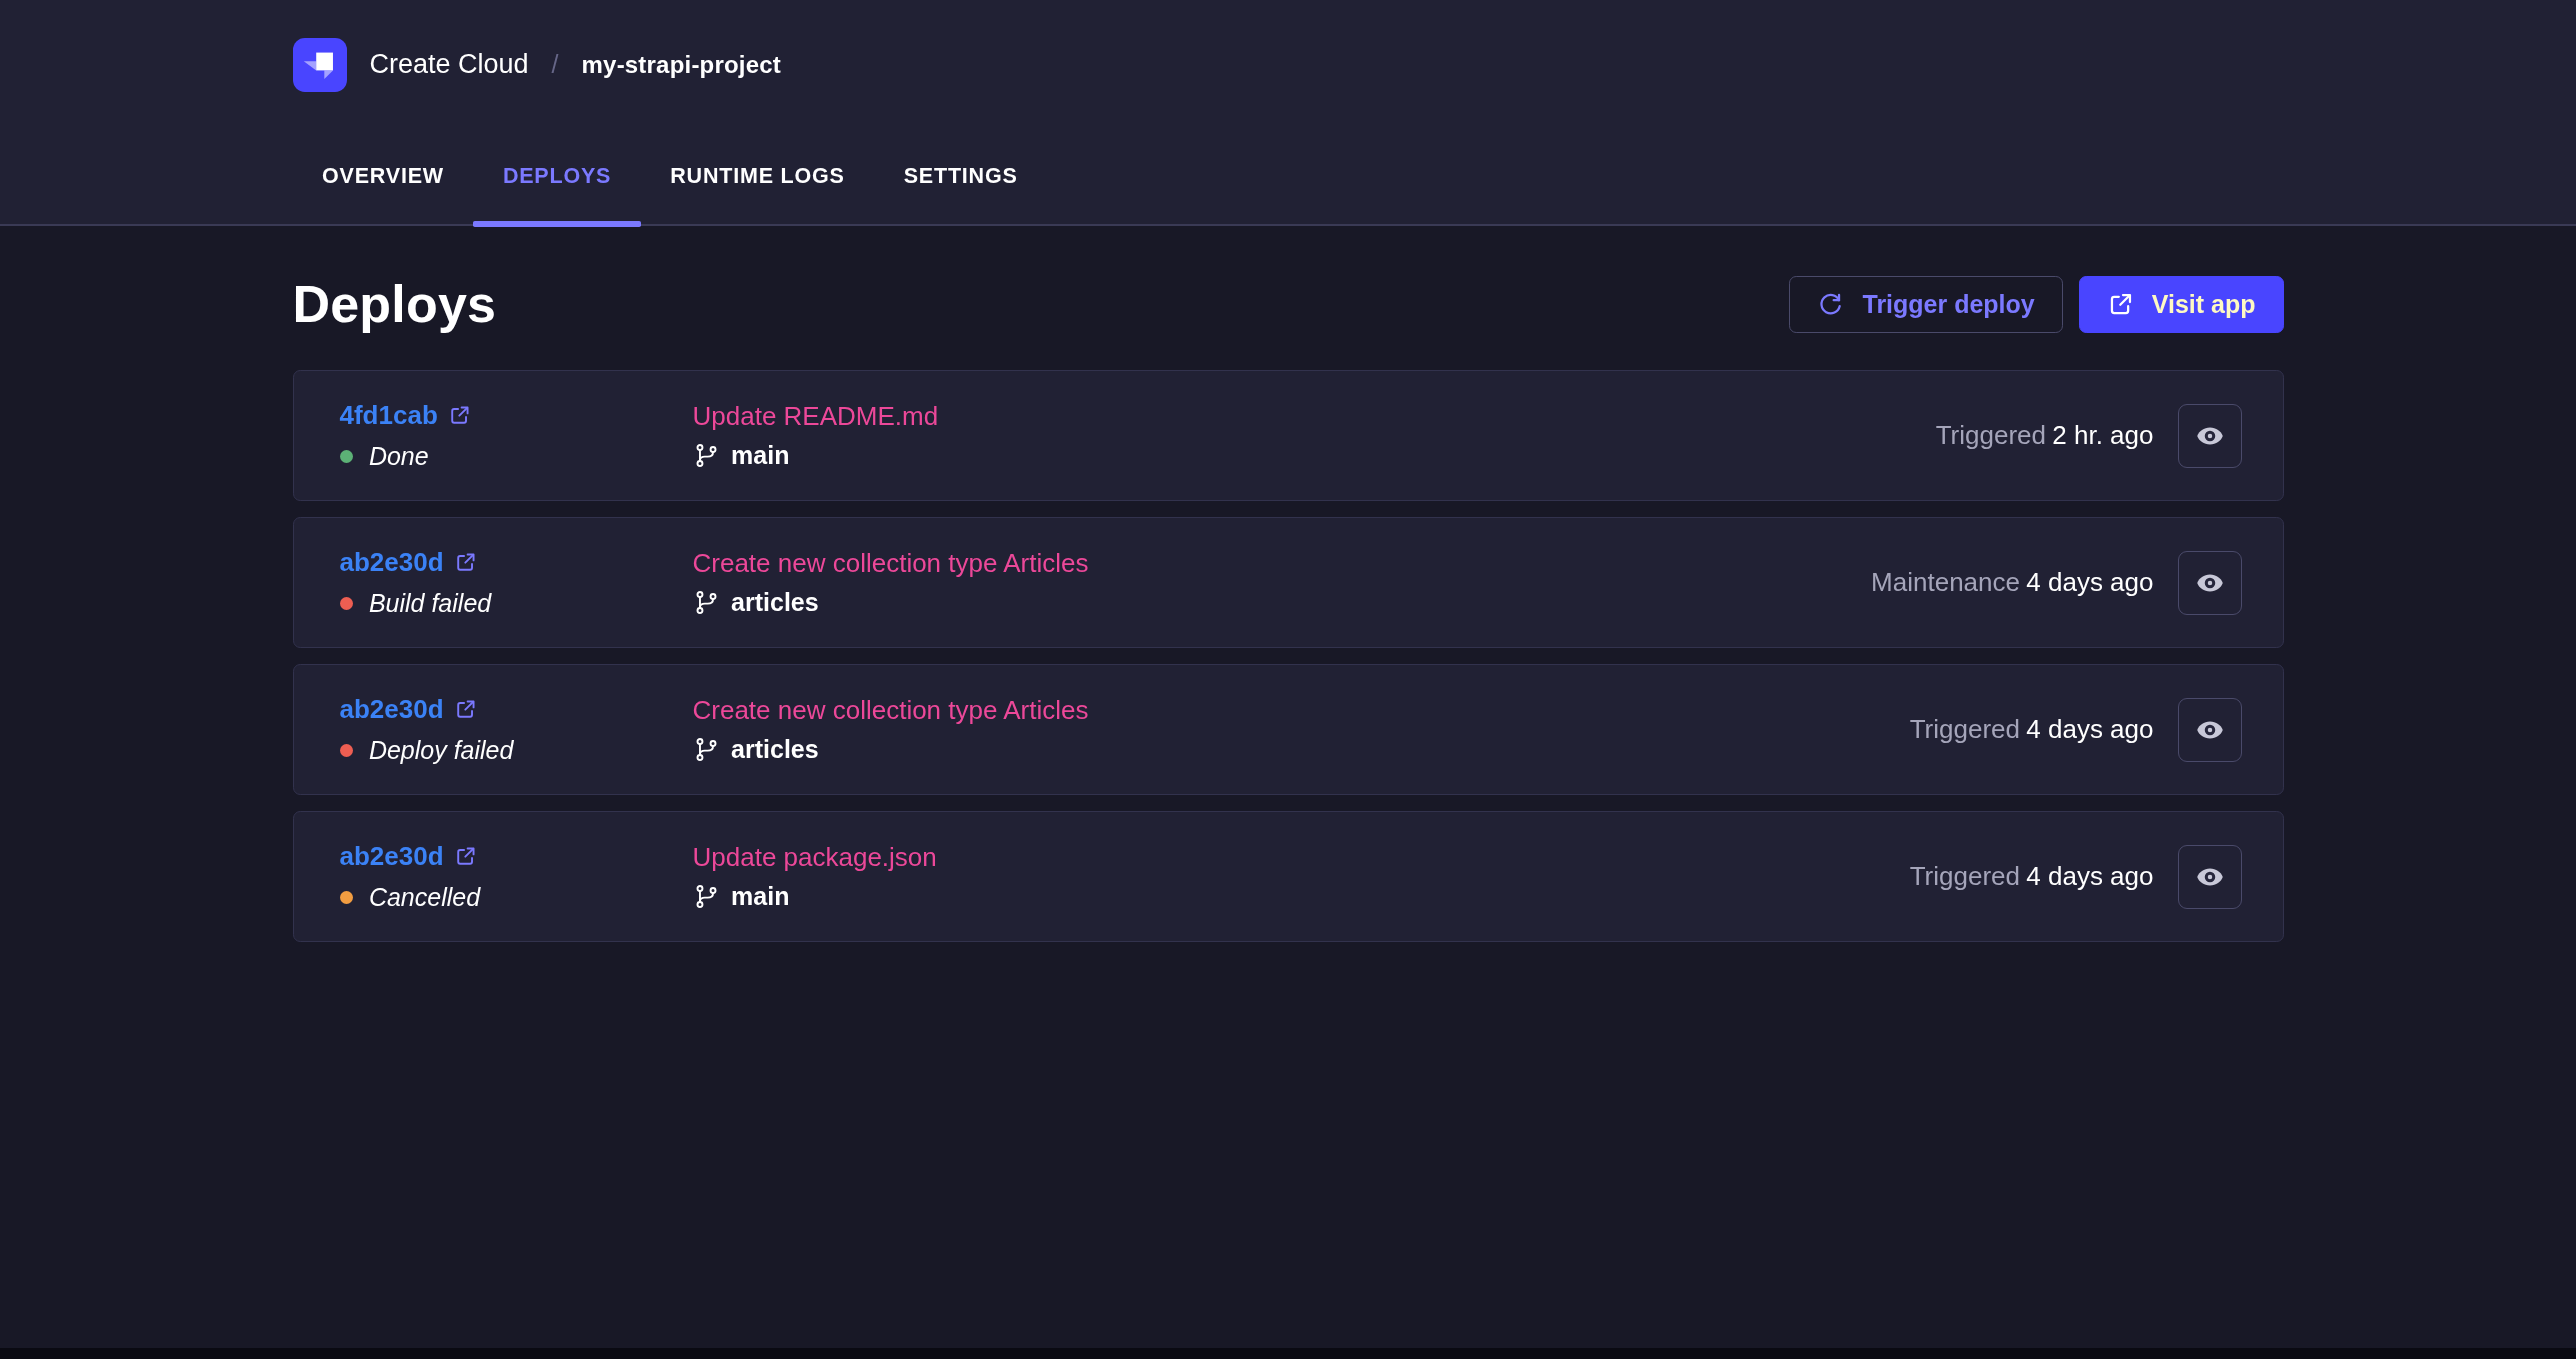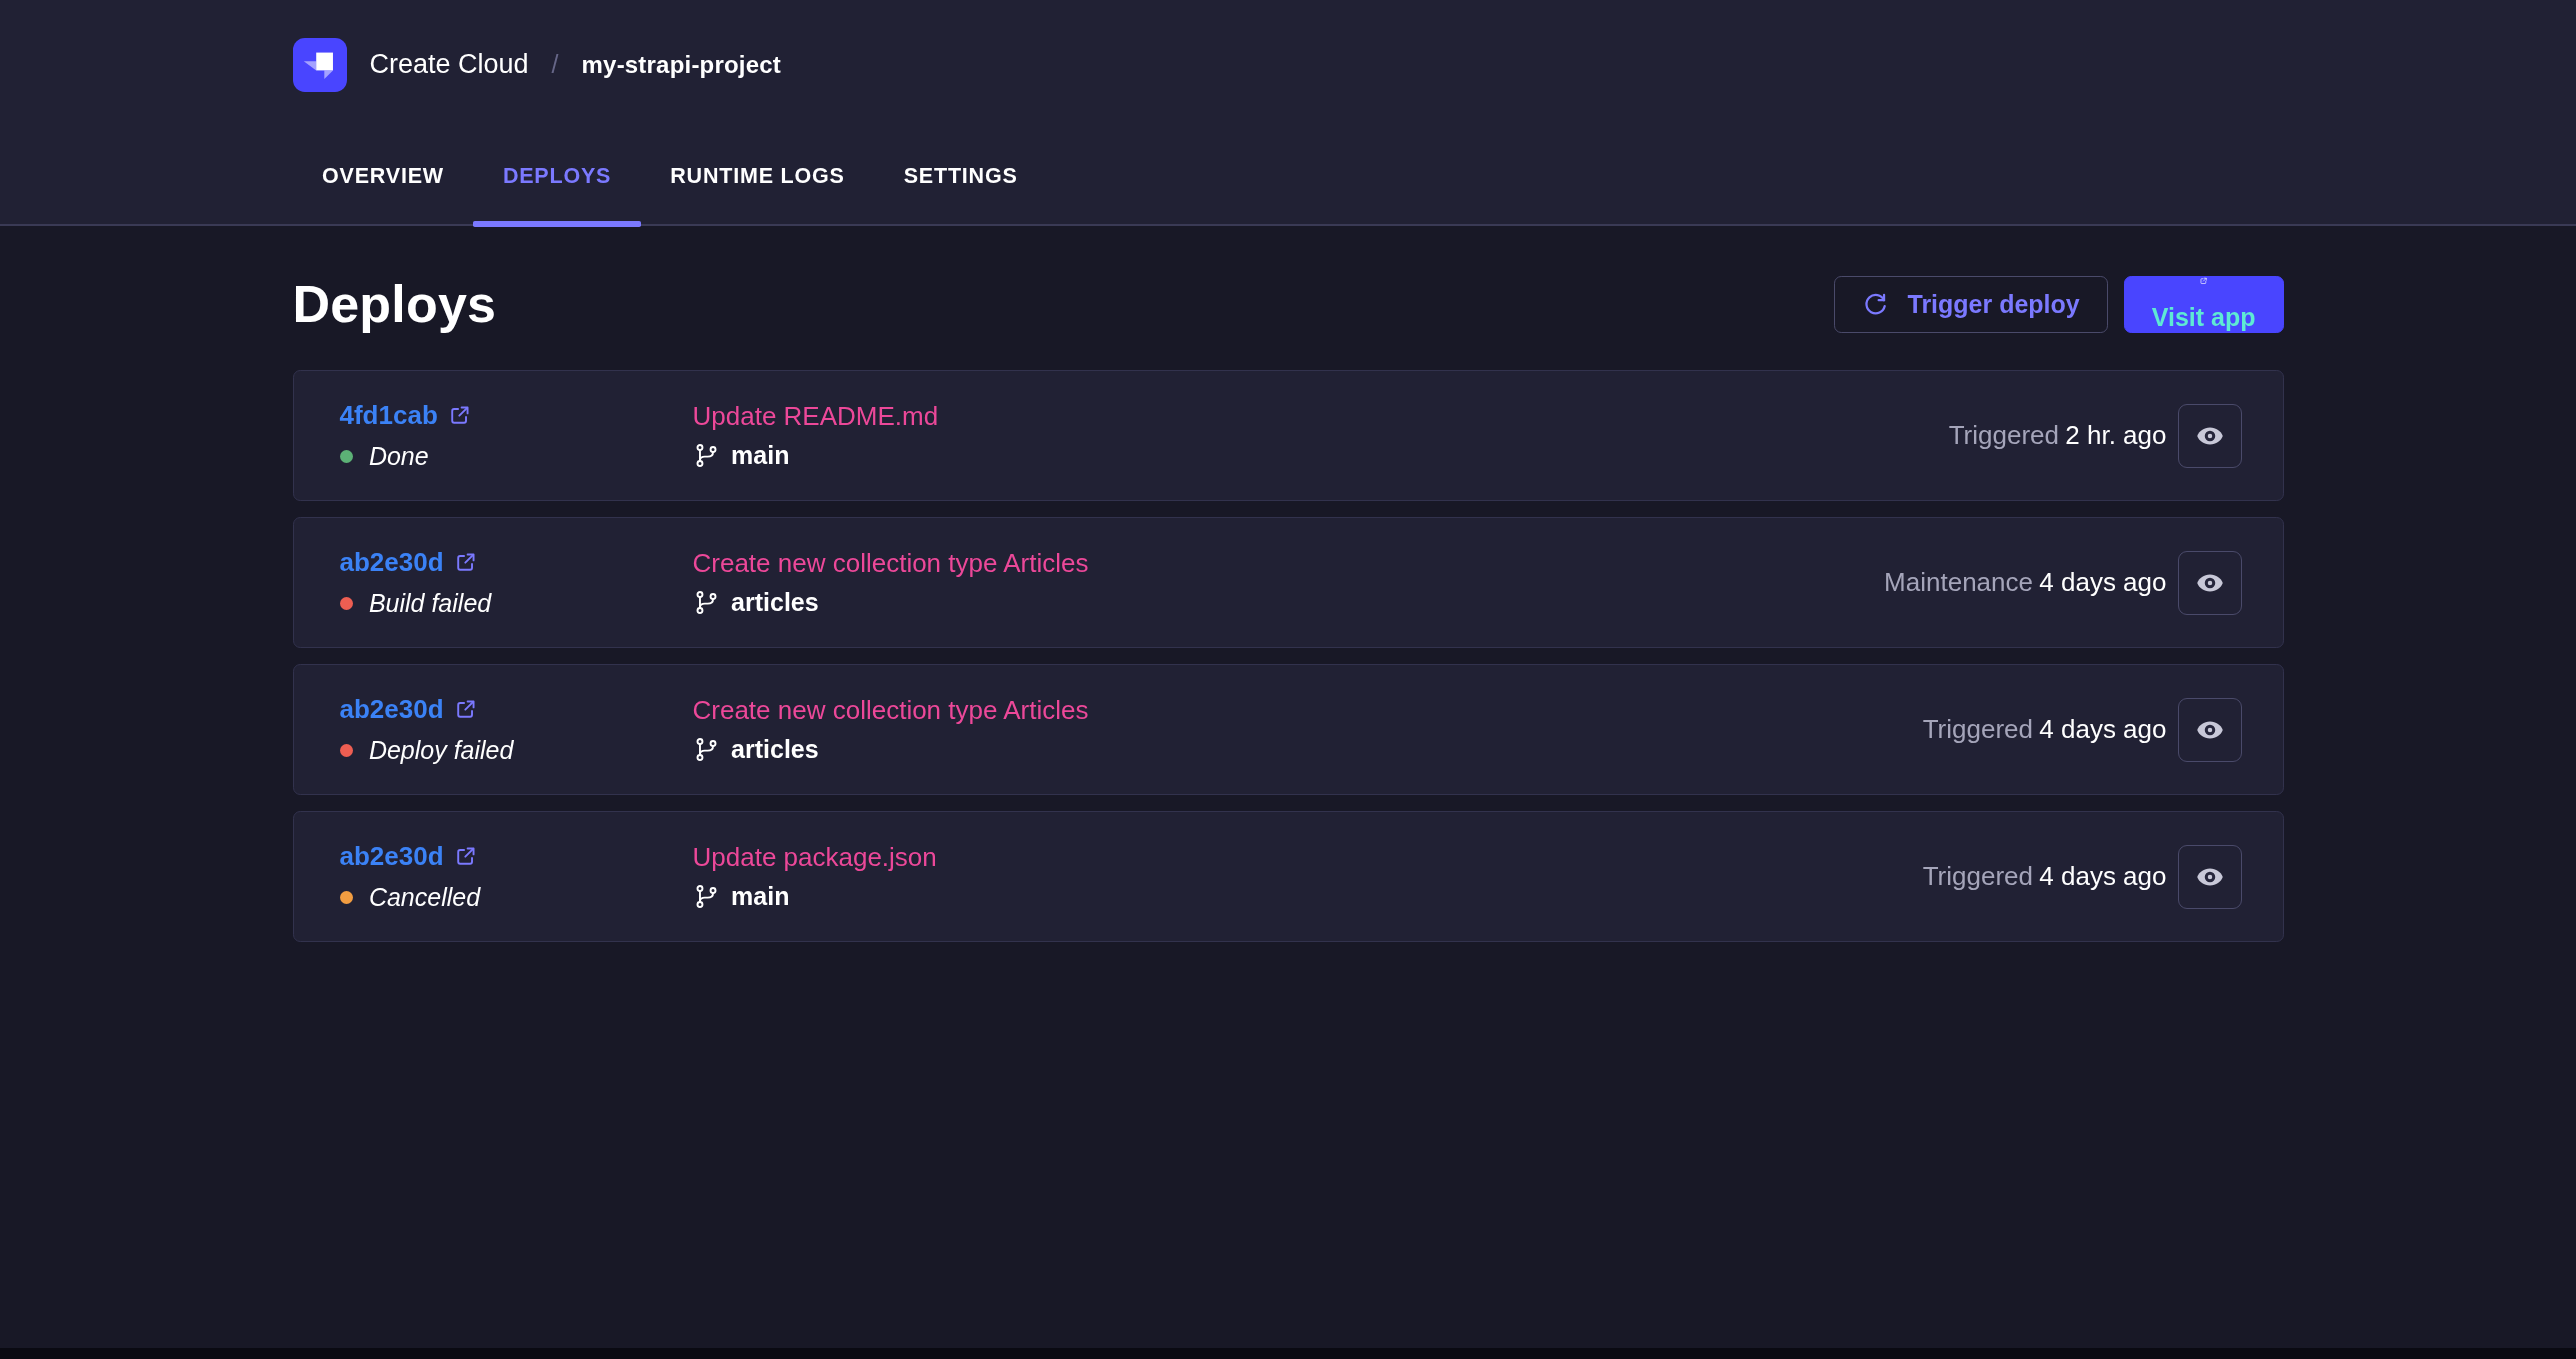--- a/index.html
+++ b/index.html
@@ -34,40 +34,40 @@
 
   
   .main { flex: 1; }
   .page-head { margin-top: 48px; display: flex; align-items: center; justify-content: space-between; }
   .page-title { color: #ffffff; font-size: 52px; font-weight: bold; letter-spacing: 0.2px; }
   .actions { display: flex; gap: 16px; }
   .btn { height: 57px; border-radius: 7.2px; font-family: inherit; font-size: 25px; font-weight: bold;
          display: inline-flex; align-items: center; gap: 18px; padding: 0 27px; cursor: pointer; }
   .btn svg { width: 27px; height: 27px; }
   .btn-secondary { background: transparent; border: 1.8px solid #4a4a6a; color: #7b79ff; }
-  .btn-primary { background: #4945ff; border: 1.8px solid #4945ff; color: #5eead4; flex-direction: column; }
+  .btn-primary { background: #4945ff; border: 1.8px solid #4945ff; color: #fef9c3; }
 
   .deploy-list { margin-top: 36px; display: flex; flex-direction: column; gap: 16px; }
   .card { height: 131px; background: #212134; border: 1.8px solid #32324d; border-radius: 7.2px;
           display: flex; align-items: center; padding: 0 41px 0 46px; }
   .col-left { width: 353px; display: flex; flex-direction: column; gap: 11.6px; }
   .col-mid { flex: 1; display: flex; flex-direction: column; gap: 9.8px; }
   .row { display: flex; align-items: center; }
   .hash-row { gap: 10.7px; }
   .hash { color: #3b82f6; font-size: 26px; font-weight: bold; text-decoration: none; cursor: pointer;
           display: inline-flex; align-items: center; gap: 10.7px; }
   .hash svg { width: 23px; height: 23px; }
   .status-row { gap: 16px; }
   .dot { width: 13.4px; height: 13.4px; border-radius: 50%; flex: none; }
   .status-label { color: #ffffff; font-size: 25px; font-style: italic; }
   .msg { color: #ec4899; font-size: 26px; }
   .branch-row { gap: 11.6px; }
   .branch-row svg { width: 27px; height: 27px; }
   .branch { color: #ffffff; font-size: 25px; font-weight: bold; }
-  .col-right { display: flex; align-items: center; gap: 11px; }
+  .col-right { display: flex; align-items: center; gap: 24px; }
   .when { font-size: 26px; white-space: nowrap; }
   .when-label { color: #a5a5ba; }
   .when-time { color: #ffffff; margin-left: 6.3px; }
   .eye-btn { width: 64px; height: 64px; border-radius: 9px; border: 1.8px solid #4a4a6a;
              background: transparent; display: flex; align-items: center; justify-content: center; cursor: pointer; }
   .eye-btn svg { width: 30px; height: 30px; }
 
   .bottom-strip { height: 12.5px; background: #0a0a12; }
 </style>
 </head>

